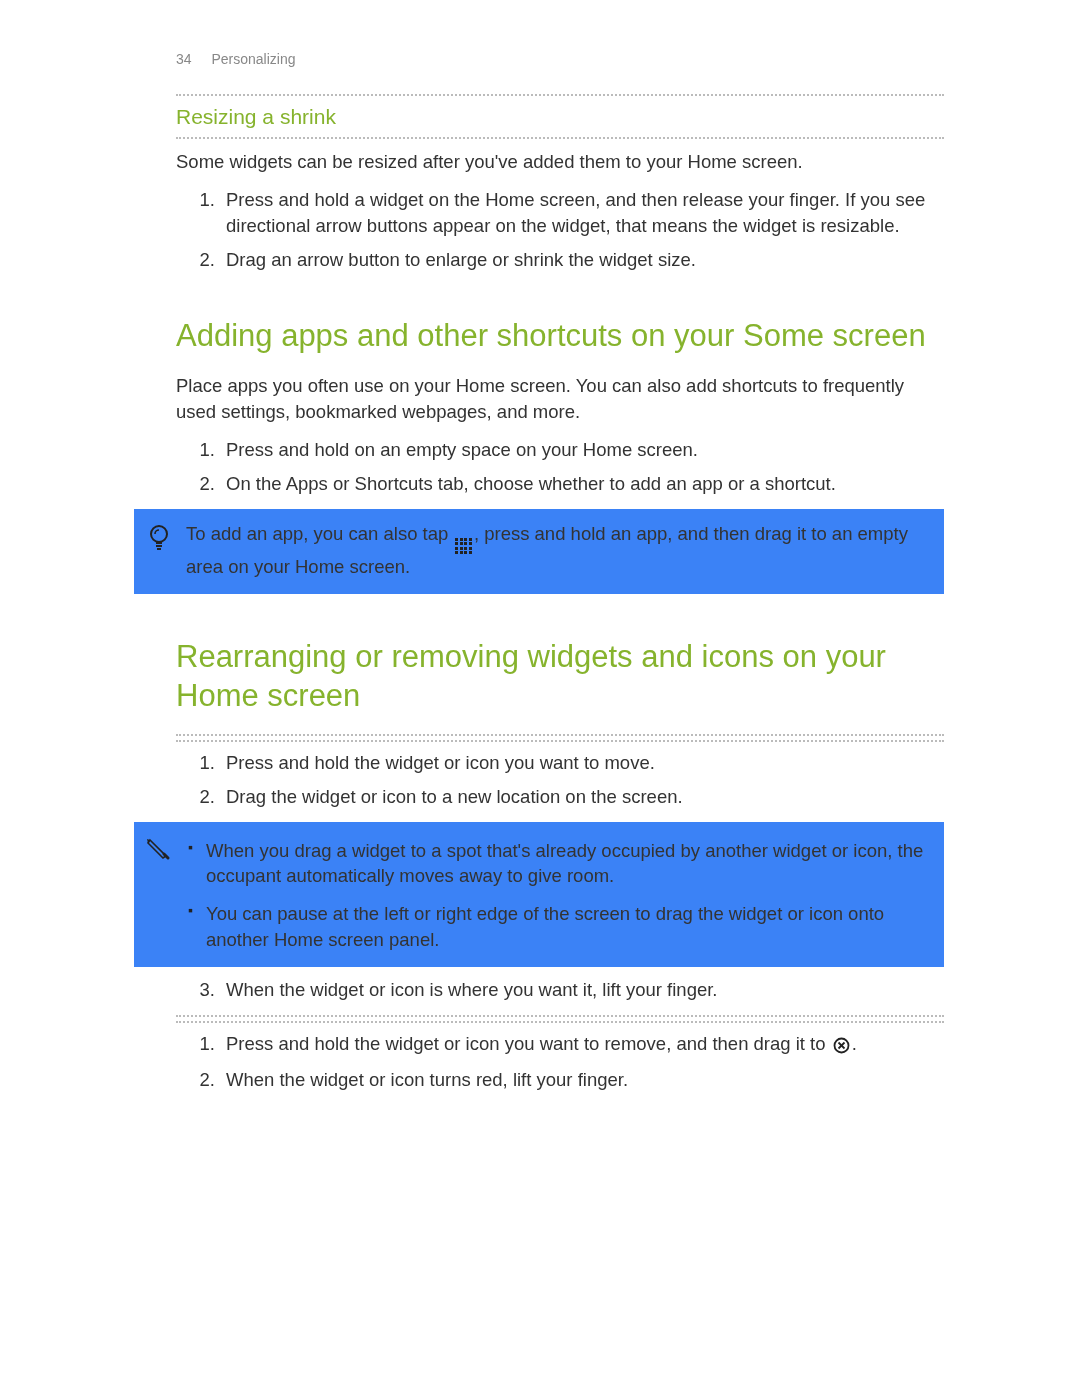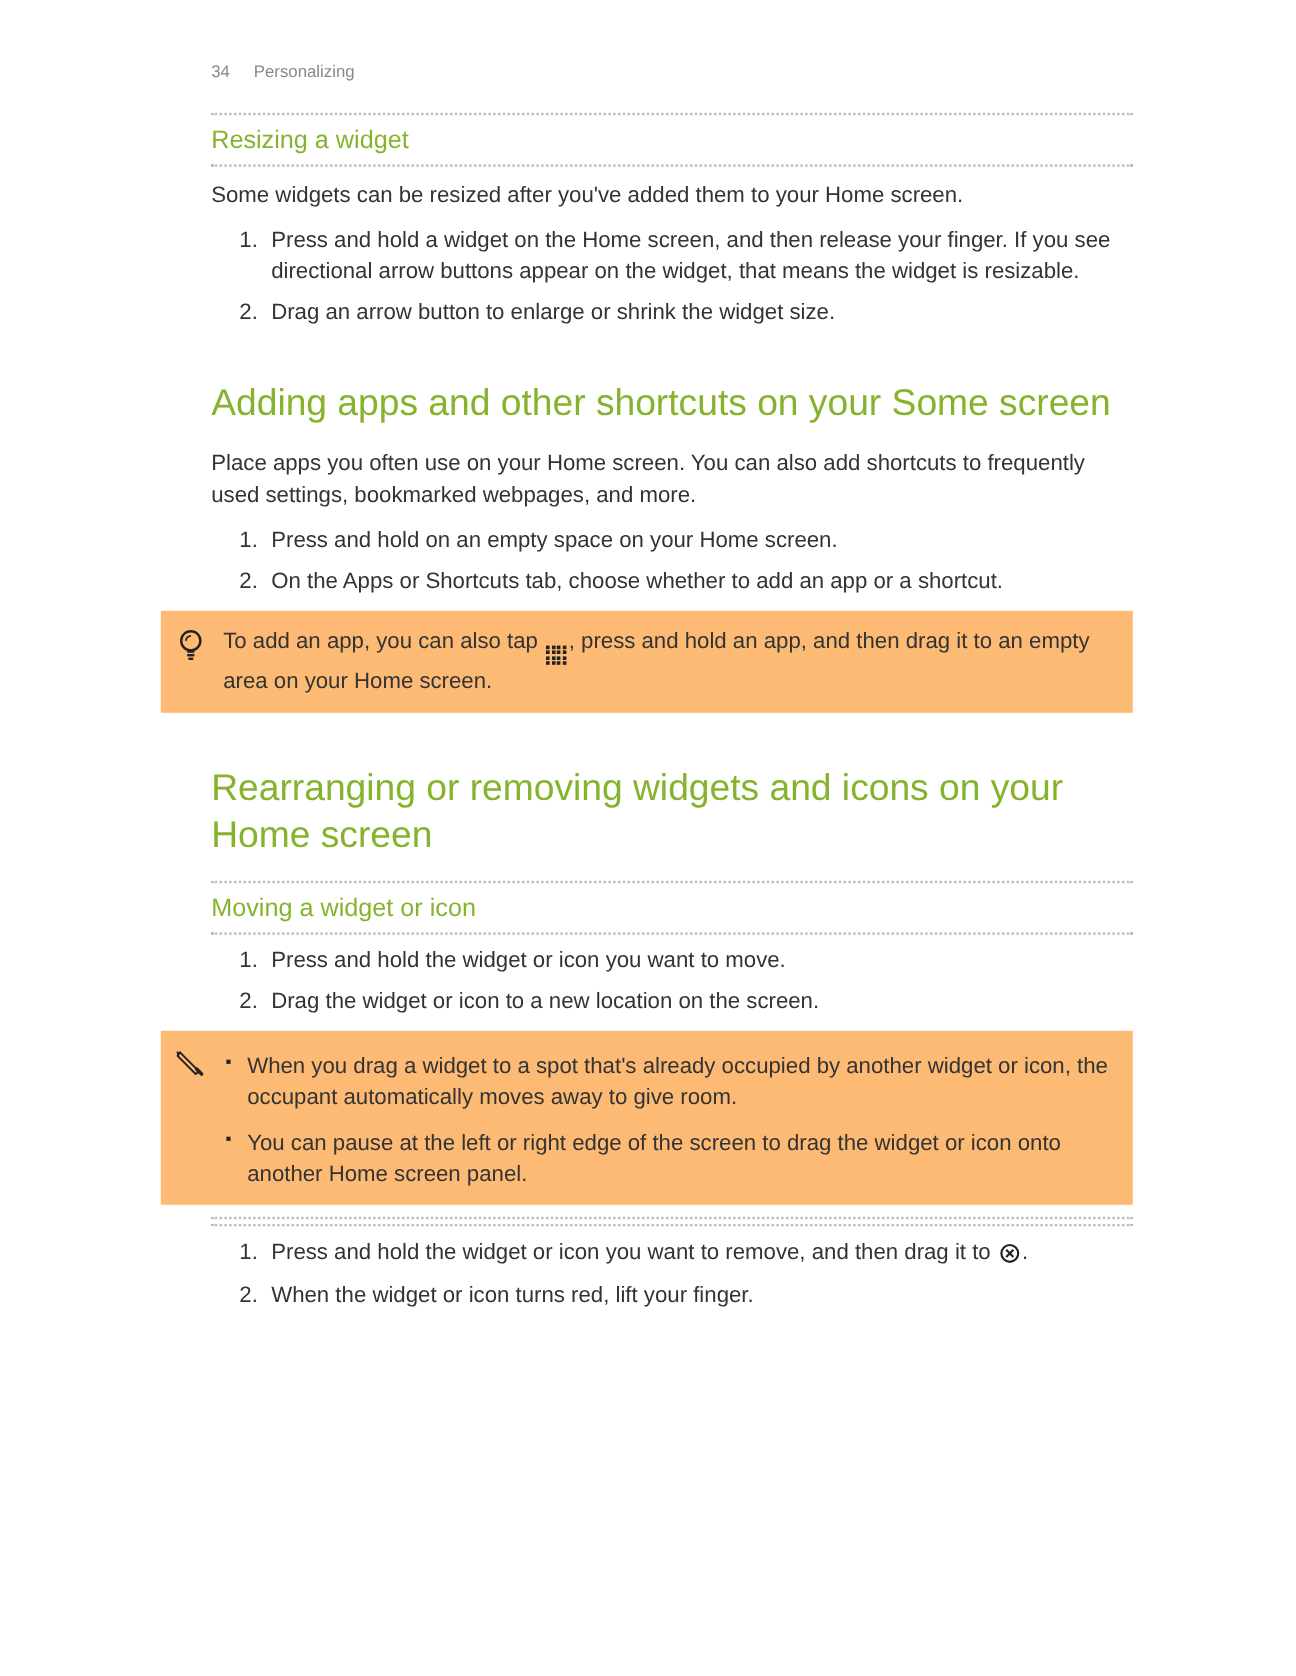--- a/index.html
+++ b/index.html
@@ -42,21 +42,21 @@
     color: #333;
   }
   h2.section-heading {
     color: #86b32d;
     font-size: 31px;
     font-weight: 500;
     margin: 44px 0 18px 0;
     line-height: 1.25;
   }
   .callout {
-    background: #fdba74;
+    background: #3b82f6;
     display: flex;
     padding: 12px 14px 14px 10px;
     margin: 8px 0 10px -42px;
     width: calc(100% + 42px);
     align-items: flex-start;
     gap: 12px;
   }
   .callout .icon-slot {
     flex: 0 0 30px;
     display: flex;
@@ -103,21 +103,21 @@
 </head>
 <body>
 
 <div class="page-header">
   <span class="pn">34</span>
   <span>Personalizing</span>
 </div>
 
 <div class="sub-block">
   <hr class="dotted">
-  <div class="sub-heading">Resizing a widget</div>
+  <div class="sub-heading">Resizing a shrink</div>
   <hr class="dotted">
   <p class="body">Some widgets can be resized after you've added them to your Home screen.</p>
   <ol class="steps">
     <li>Press and hold a widget on the Home screen, and then release your finger. If you see directional arrow buttons appear on the widget, that means the widget is resizable.</li>
     <li>Drag an arrow button to enlarge or shrink the widget size.</li>
   </ol>
 </div>
 
 <h2 class="section-heading">Adding apps and other shortcuts on your Some screen</h2>
 <p class="body">Place apps you often use on your Home screen. You can also add shortcuts to frequently used settings, bookmarked webpages, and more.</p>
@@ -155,21 +155,20 @@
         <span></span>
         <span></span>
       </span><span>, press and hold an app, and then drag it to an empty area on your Home screen.</span>
   </div>
 </div>
 
 <h2 class="section-heading">Rearranging or removing widgets and icons on your Home screen</h2>
 
 <div class="sub-block">
   <hr class="dotted">
-  <div class="sub-heading">Moving a widget or icon</div>
   <hr class="dotted">
   <ol class="steps">
     <li>Press and hold the widget or icon you want to move.</li>
     <li>Drag the widget or icon to a new location on the screen.</li>
   </ol>
 
   <div class="callout">
     <div class="icon-slot">
       <svg width="26" height="26" viewBox="0 0 26 26">
         <path d="M4 4 L20 20 L17 22 L2 7 Z" fill="none" stroke="#222" stroke-width="1.6"></path>
@@ -178,20 +177,23 @@
       </svg>
     </div>
     <div class="callout-body">
       <ul>
         <li>When you drag a widget to a spot that's already occupied by another widget or icon, the occupant automatically moves away to give room.</li>
         <li>You can pause at the left or right edge of the screen to drag the widget or icon onto another Home screen panel.</li>
       </ul>
     </div>
   </div>
 
+  <ol class="steps" start="3">
+    <li>When the widget or icon is where you want it, lift your finger.</li>
+  </ol>
 </div>
 
 <div class="sub-block">
   <hr class="dotted">
   <hr class="dotted">
   <ol class="steps">
     <li>
       <span>Press and hold the widget or icon you want to remove, and then drag it to </span><span class="inline-icon"><svg width="17" height="17" viewBox="0 0 17 17" style="display:inline;vertical-align:-2px">
             <circle cx="8.5" cy="8.5" r="7" fill="none" stroke="#222" stroke-width="1.8"></circle>
             <line x1="5.5" y1="5.5" x2="11.5" y2="11.5" stroke="#222" stroke-width="1.8"></line>

